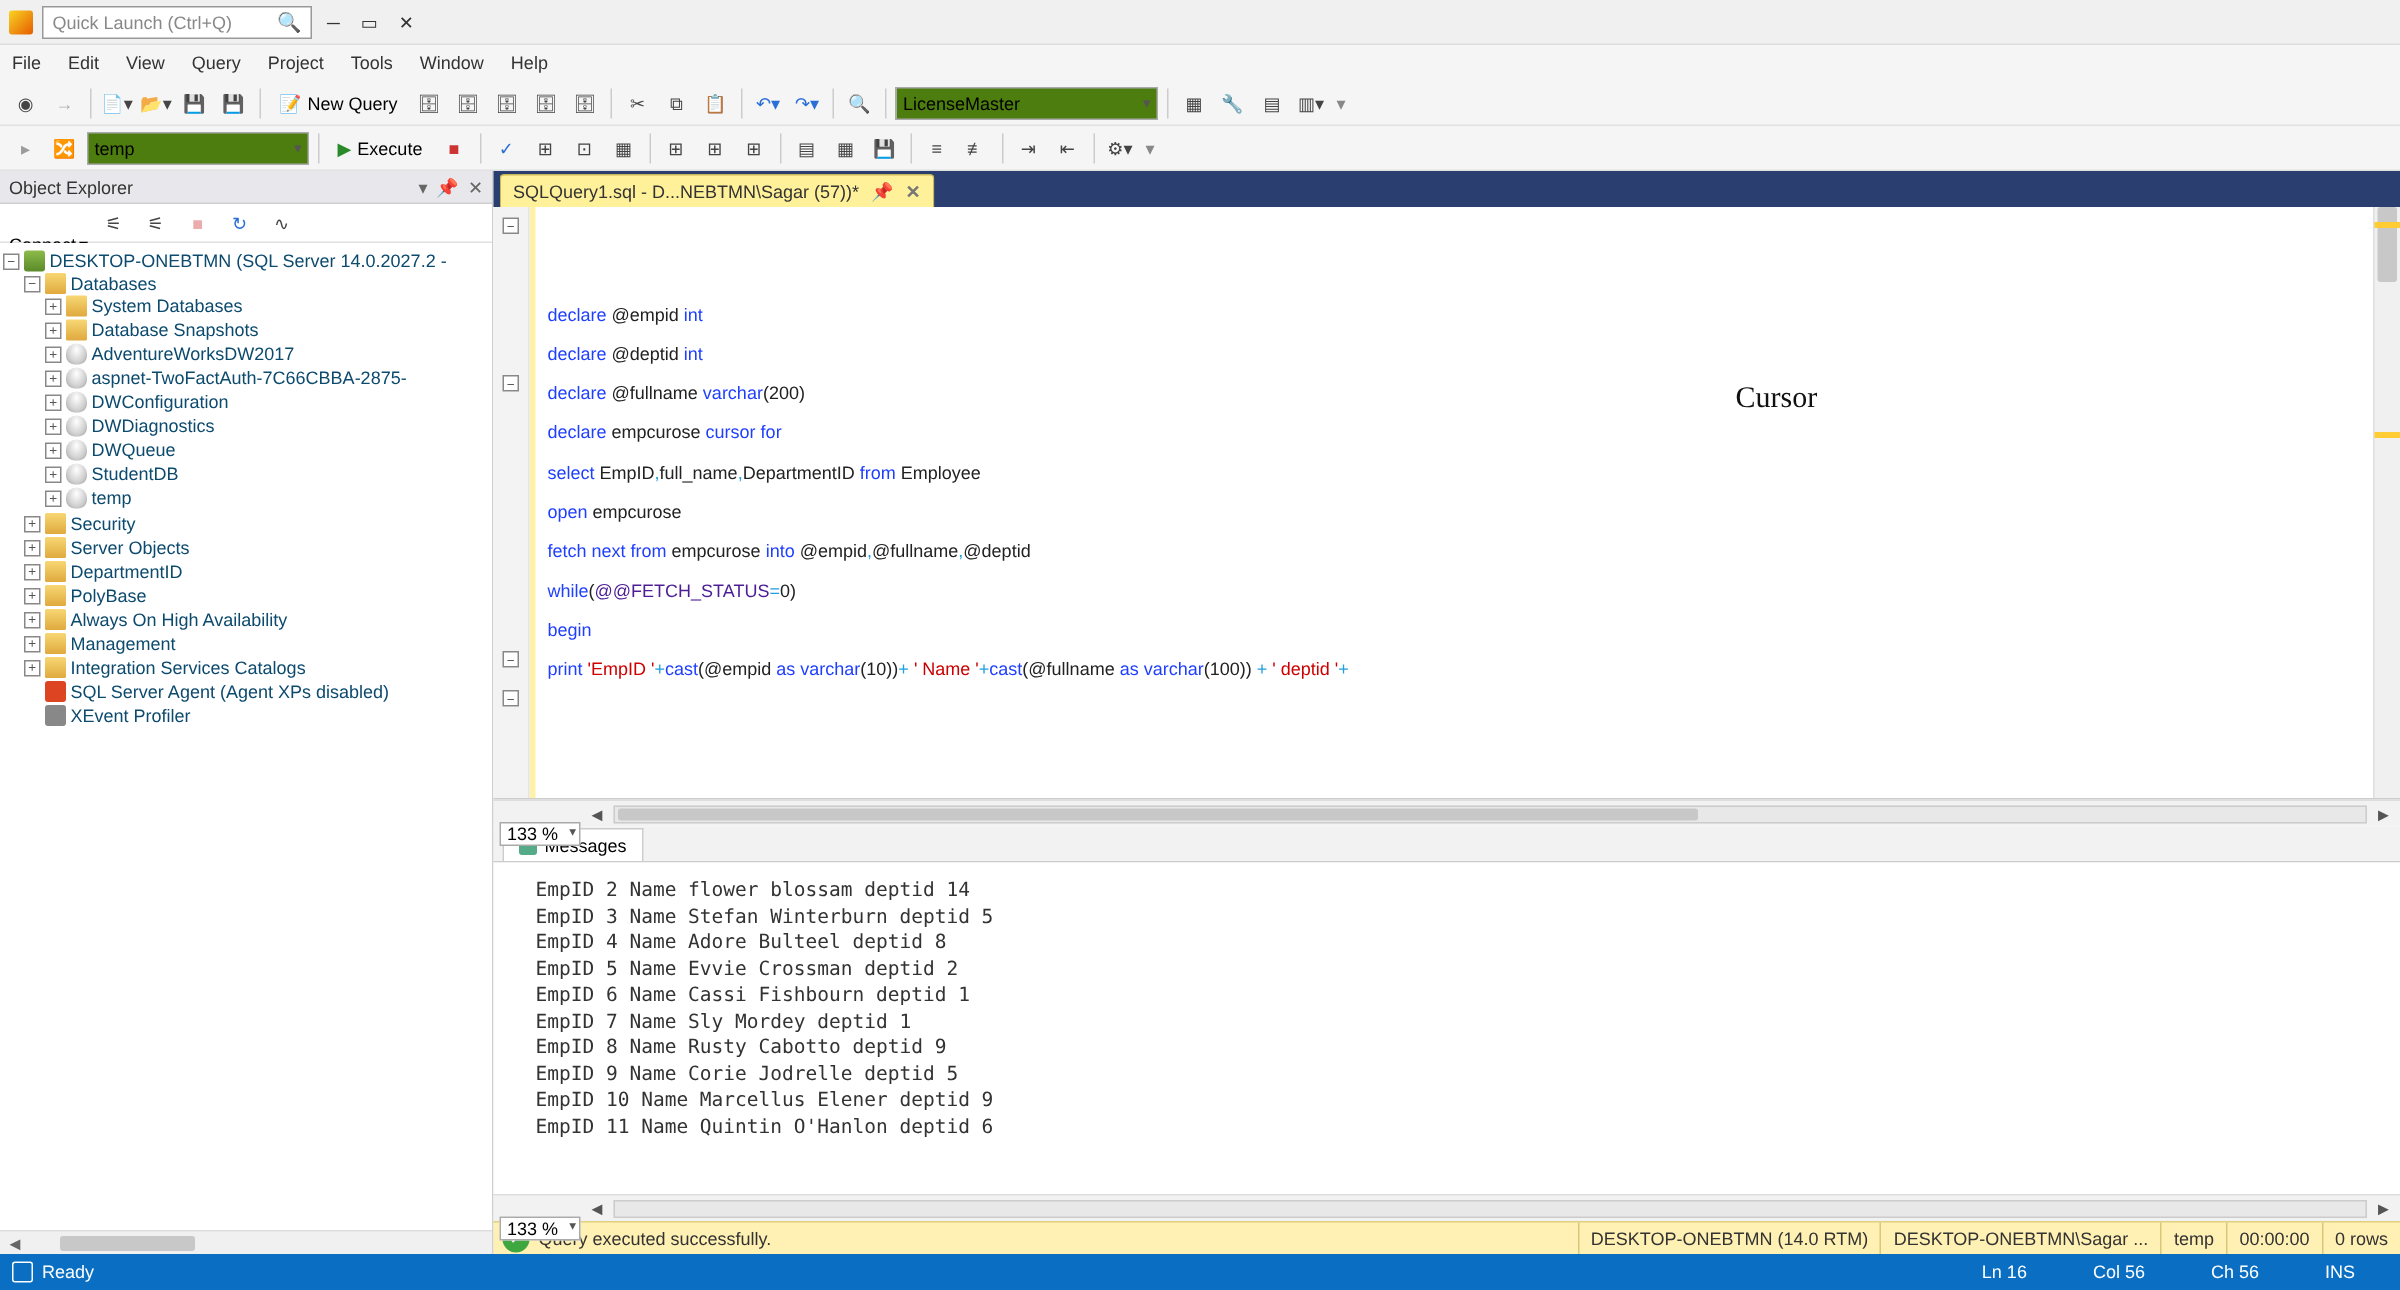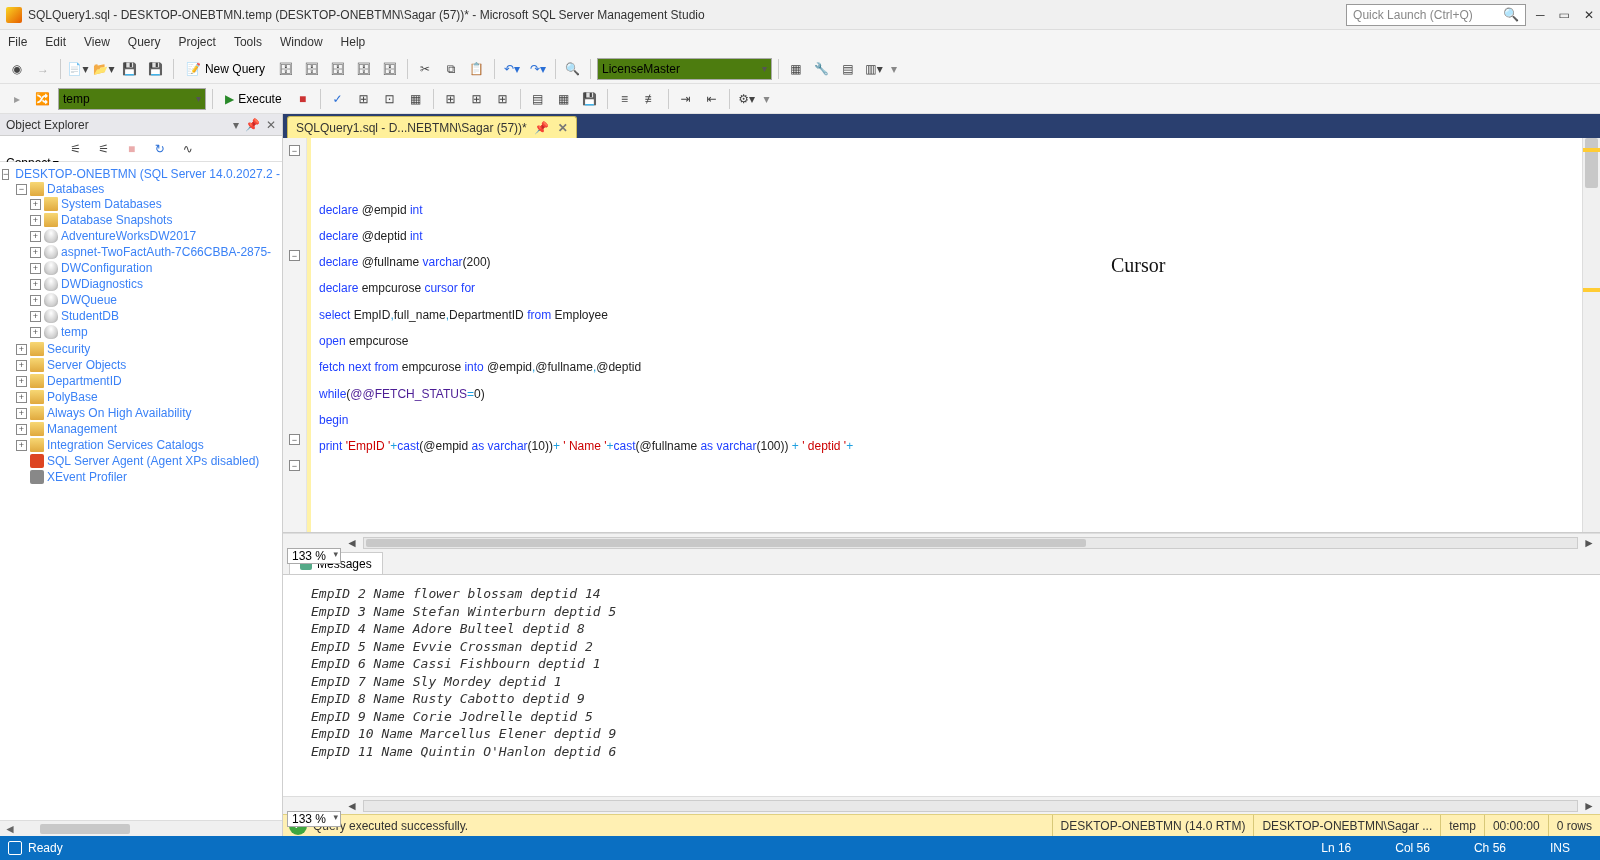--- a/index.html
+++ b/index.html
@@ -24,40 +24,40 @@
 .tbtn { width: 22px; height: 22px; display: inline-flex; align-items: center; justify-content: center; color: #444; border-radius: 2px; cursor: pointer; }
 .tbtn-lbl { display: inline-flex; align-items: center; gap: 4px; padding: 0 6px; height: 22px; cursor: pointer; }
 .toolbar select, .toolbar .combo { height: 22px; border: 1px solid #aaa; background: #4d7c0f; padding: 0 18px 0 4px; font-size: 12px; }
 .combo { min-width: 120px; display: inline-flex; align-items: center; position: relative; }
 .combo::after { content: "▾"; position: absolute; right: 4px; color: #555; font-size: 10px; }
 
 
 .main { flex: 1; display: flex; min-height: 0; }
 
 
-.sidebar { width: 283px; display: flex; flex-direction: column; border-right: 1px solid #cfcfcf; background: #f8f8f8; }
+.sidebar { width: 329px; display: flex; flex-direction: column; border-right: 1px solid #cfcfcf; background: #f8f8f8; }
 .panel-header { background: #e8e8ec; height: 22px; display: flex; align-items: center; padding: 0 6px; font-size: 12px; color: #333; justify-content: space-between; border-bottom: 1px solid #cfcfcf; }
 .panel-header .phdr-btns { color: #666; display: flex; gap: 6px; }
 .connect-row { height: 26px; display: flex; align-items: center; padding: 0 6px; gap: 6px; border-bottom: 1px solid #e0e0e0; background: #fff; }
 .connect-row .cbtn { font-size: 12px; cursor: pointer; display: inline-flex; align-items: center; gap: 2px; margin-top: 28px; }
 .tree { flex: 1; overflow: auto; background: #fff; padding: 4px 2px; }
 .tree-scroll-bottom { height: 16px; background: #f0f0f0; border-top: 1px solid #ddd; display:flex; align-items:center; }
 .tree-scroll-bottom .scroll-handle{ margin-left: 20px; width: 90px; height:10px; background:#c8c8c8; border-radius:2px;}
 .tree ul { list-style: none; }
 .tree li { white-space: nowrap; padding: 1px 0; }
 .tree .row { display: flex; align-items: center; gap: 3px; }
 .tree .tw { width: 11px; height: 11px; border: 1px solid #888; display: inline-flex; align-items: center; justify-content: center; font-size: 9px; line-height: 1; color: #555; background: #fff; cursor: pointer; }
 .tree .sp { display:inline-block; width:11px; height:11px; }
 .tree .icn { width: 14px; height: 14px; display: inline-block; }
 .icn-server { background: linear-gradient(#8dbb4a,#5a8a2a); border-radius: 2px; }
 .icn-folder { background: linear-gradient(#f7d774,#e0a93e); border-radius: 1px; }
 .icn-db { background: radial-gradient(ellipse at 50% 30%, #fff 0, #d0d0d0 60%, #999 100%); border-radius: 50% 50% 40% 40%; }
 .icn-agent { background: #d42; border-radius: 2px; }
 .icn-prof { background: #888; border-radius: 2px; }
-.tree .lbl { color: #3b82f6; }
+.tree .lbl { color: #0c4a6e; }
 .indent-1 { padding-left: 14px; }
 
 
 .editor-area { flex: 1; display: flex; flex-direction: column; min-width: 0; }
 .tabstrip { height: 24px; background: #2a3f6f; display: flex; align-items: flex-end; padding-left: 4px; }
 .tab { background: #fff09a; border: 1px solid #c9b85a; border-bottom: none; height: 22px; display: flex; align-items: center; padding: 0 8px; gap: 8px; font-size: 12px; color: #333; border-radius: 3px 3px 0 0; }
 .tab .close { cursor: pointer; color: #777; font-weight: bold; }
 
 .code-wrap { flex: 0 0 395px; background: #fff; display: flex; border-bottom: 1px solid #ccc; position: relative; }
 .code-gutter { width: 24px; background: #f3f3f3; border-right: 1px solid #e5e5e5; position:relative; }
@@ -78,41 +78,40 @@
 .zoomrow .combo-sm { height: 16px; border: 1px solid #aaa; padding: 0 14px 0 4px; background: #fff; position:relative;margin-top:27px; }
 .zoomrow .combo-sm::after{content:"▾"; position:absolute; right:2px; font-size:9px; color:#555;}
 .zoomrow .hscroll { flex:1; height:12px; background:#e8e8e8; border:1px solid #ccc; position:relative;}
 .zoomrow .hscroll .hthumb{ position:absolute; left:2px; top:1px; bottom:1px; width:720px; background:#c8c8c8; border-radius:2px;}
 .zoomrow .arrow { width:14px; text-align:center; color:#555; cursor:pointer;}
 
 
 .msgs-tabs { height: 24px; background: #f2f2f2; border-bottom: 1px solid #ccc; display: flex; align-items: flex-end; padding-left: 6px; }
 .msgs-tab { background: #fff; border: 1px solid #ccc; border-bottom: none; height: 22px; display: flex; align-items: center; padding: 0 10px; gap: 5px; font-size: 12px; }
 .msgs-tab .micon{ width:12px; height:12px; background:#5a8; border-radius:2px;}
-.msgs-body { flex: 1; background: #fff; padding: 10px 0 0 28px; font-family: Consolas, monospace; font-size: 13px; line-height: 17.5px; color: #333; overflow: hidden; white-space: pre; position: relative; font-style: italic; }
+.msgs-body { flex: 1; background: #fff; padding: 10px 0 0 28px; font-family: Consolas, monospace; font-size: 13px; line-height: 17.5px; color: #333; overflow: hidden; white-space: pre; position: relative; }
 .msgs-wrap { flex: 1; display: flex; flex-direction: column; min-height: 0; }
 
 
 .statusbar { height: 22px; background: #fff0b3; border-top: 1px solid #e0d080; display: flex; align-items: center; font-size: 12px; color: #333; }
 .statusbar .ok { width: 18px; height: 18px; border-radius: 50%; background: #3fa73f; margin: 0 6px; display: inline-flex; align-items: center; justify-content: center; color: #fff; font-size: 11px; }
 .statusbar .cell { padding: 0 8px; border-left: 1px solid #d8c878; height: 100%; display: flex; align-items: center; }
 .statusbar .grow { flex: 1; }
 
 
 .bottombar { height: 24px; background: #0a6fc2; color: #fff; display: flex; align-items: center; padding: 0 8px; font-size: 12px; }
 .bottombar .ready-icon { width: 14px; height: 14px; border: 1px solid #fff; border-radius: 2px; margin-right: 6px; }
 .bottombar .spacer { flex: 1; }
 .bottombar .cell { padding: 0 22px; }
 </style>
 </head>
 <body>
 
 <div class="titlebar">
   <span class="app-icon"></span>
-  <span class="title-text">SQLQuery1.sql - DESKTOP-ONEBTMN.temp (DESKTOP-ONEBTMN\Sagar (57))* - Microsoft SQL Server Management Studio</span>
   <div class="quicklaunch">
     <span>Quick Launch (Ctrl+Q)</span>
     <span class="search-icon">🔍</span>
   </div>
   <div class="win-btns">
     <span>─</span>
     <span>▭</span>
     <span>✕</span>
   </div>
 </div>

